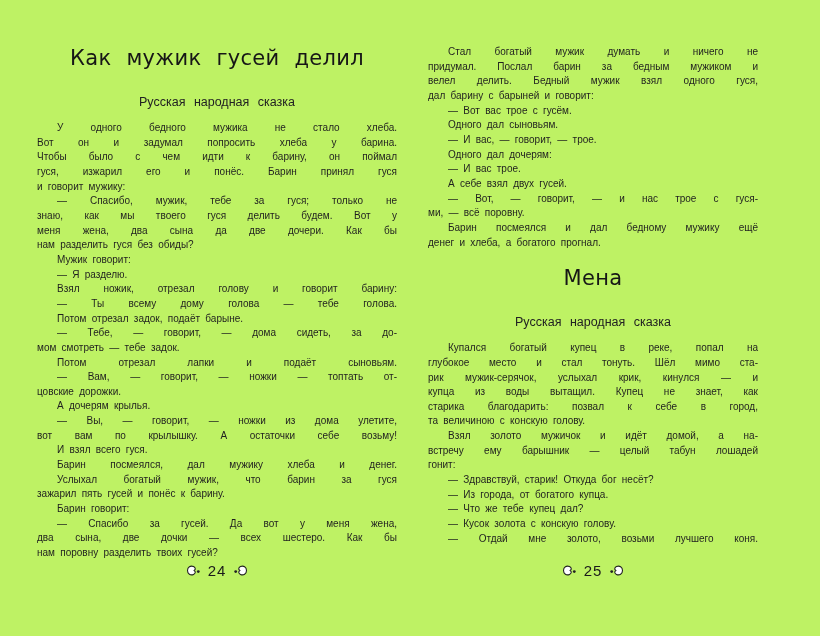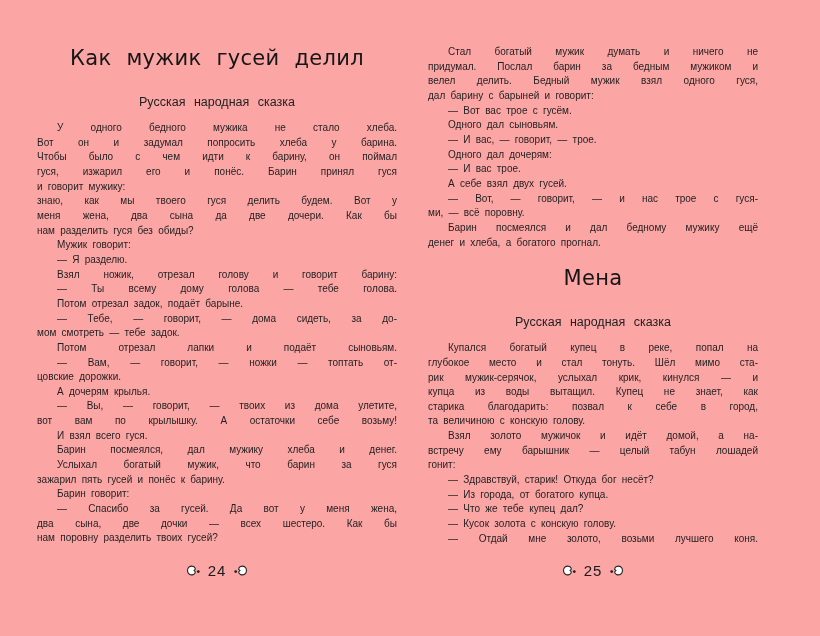--- a/index.html
+++ b/index.html
@@ -1,20 +1,20 @@
 <!DOCTYPE html>
 <html><head>
 <meta charset="utf-8">
 <style>
   html, body { margin: 0; padding: 0; background: #ffffff; }
   .spread {
     position: relative;
     width: 820px;
     height: 636px;
-    background: #fca5a5;
+    background: #bef264;
     font-family: "Liberation Sans", sans-serif;
     color: #1f1f1f;
     overflow: hidden;
   }
   .col { position: absolute; top: 45px; }
   .col-left  { left: 37px;  width: 360px; }
   .col-right { left: 428px; width: 330px; }
 
   .story-title {
     text-align: center;
@@ -77,35 +77,36 @@
 <div class="spread">
 
   <div class="col col-left">
       <div class="story-title">Как мужик гусей делил</div>
       <div class="story-subtitle first-sub">Русская народная сказка</div>
       <div class="line first just">У одного бедного мужика не стало хлеба.</div>
       <div class="line just">Вот он и задумал попросить хлеба у барина.</div>
       <div class="line just">Чтобы было с чем идти к барину, он поймал</div>
       <div class="line just">гуся, изжарил его и понёс. Барин принял гуся</div>
       <div class="line">и говорит мужику:</div>
+      <div class="line first just">— Спасибо, мужик, тебе за гуся; только не</div>
       <div class="line just">знаю, как мы твоего гуся делить будем. Вот у</div>
       <div class="line just">меня жена, два сына да две дочери. Как бы</div>
       <div class="line">нам разделить гуся без обиды?</div>
       <div class="line first">Мужик говорит:</div>
       <div class="line first">— Я разделю.</div>
       <div class="line first just">Взял ножик, отрезал голову и говорит барину:</div>
       <div class="line first just">— Ты всему дому голова — тебе голова.</div>
       <div class="line first">Потом отрезал задок, подаёт барыне.</div>
       <div class="line first just">— Тебе, — говорит, — дома сидеть, за до-</div>
       <div class="line">мом смотреть — тебе задок.</div>
       <div class="line first just">Потом отрезал лапки и подаёт сыновьям.</div>
       <div class="line first just">— Вам, — говорит, — ножки — топтать от-</div>
       <div class="line">цовские дорожки.</div>
       <div class="line first">А дочерям крылья.</div>
-      <div class="line first just">— Вы, — говорит, — твоих из дома улетите,</div>
+      <div class="line first just">— Вы, — говорит, — ножки из дома улетите,</div>
       <div class="line just">вот вам по крылышку. А остаточки себе возьму!</div>
       <div class="line first">И взял всего гуся.</div>
       <div class="line first just">Барин посмеялся, дал мужику хлеба и денег.</div>
       <div class="line first just">Услыхал богатый мужик, что барин за гуся</div>
       <div class="line">зажарил пять гусей и понёс к барину.</div>
       <div class="line first">Барин говорит:</div>
       <div class="line first just">— Спасибо за гусей. Да вот у меня жена,</div>
       <div class="line just">два сына, две дочки — всех шестеро. Как бы</div>
       <div class="line">нам поровну разделить твоих гусей?</div>
     </div>

